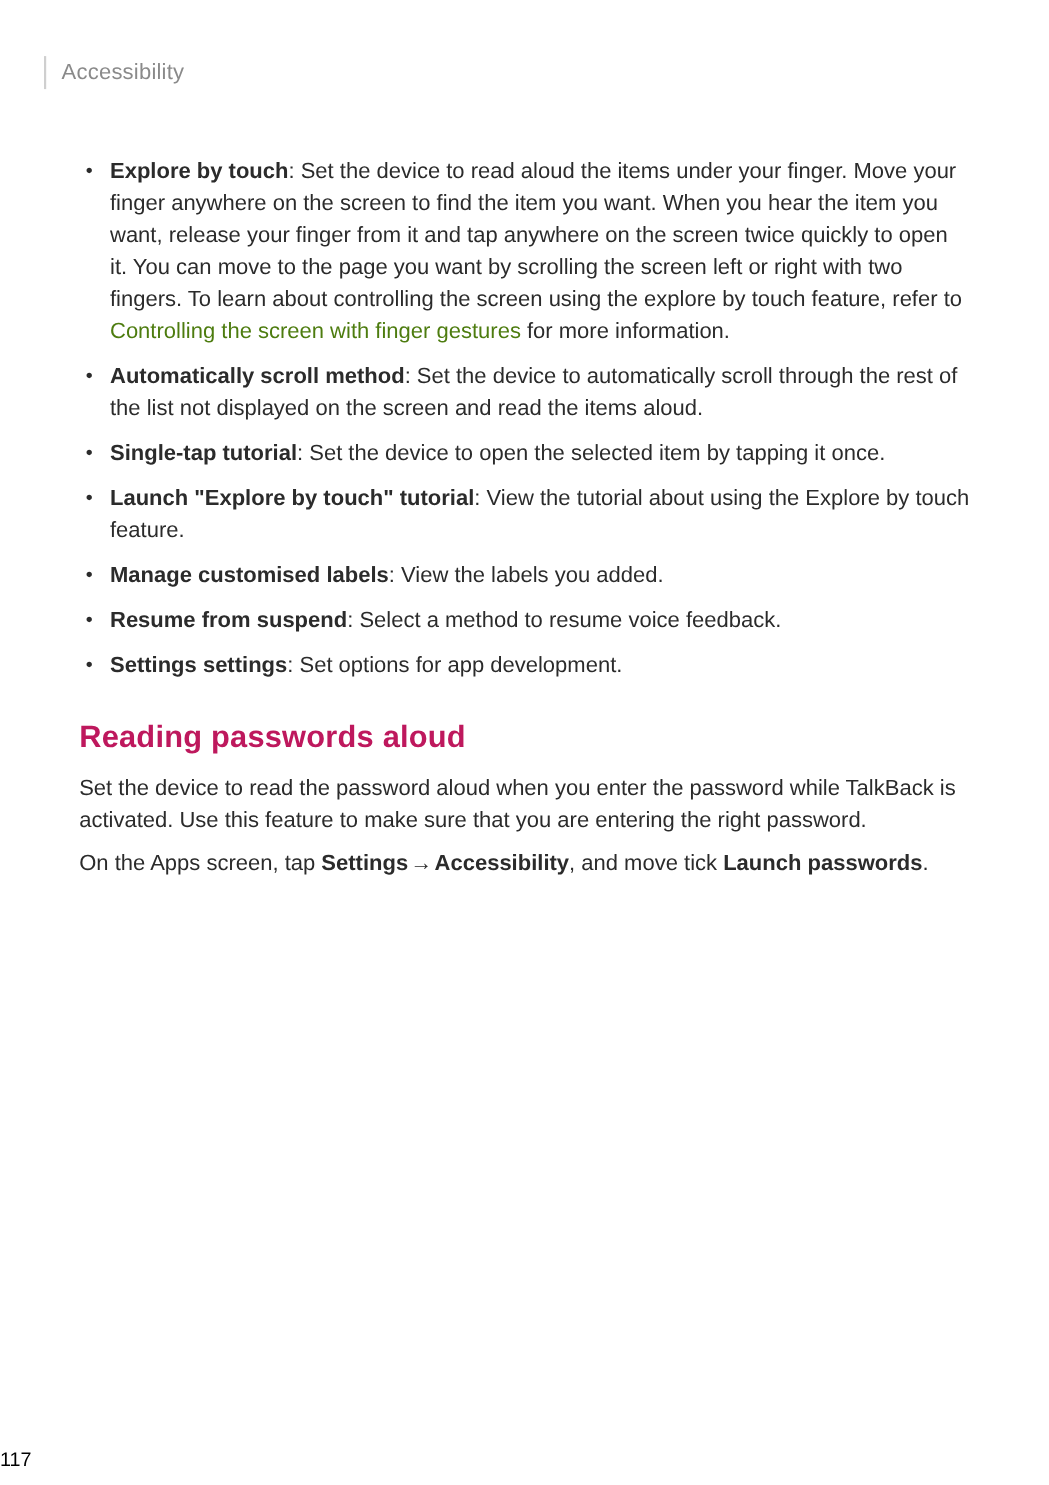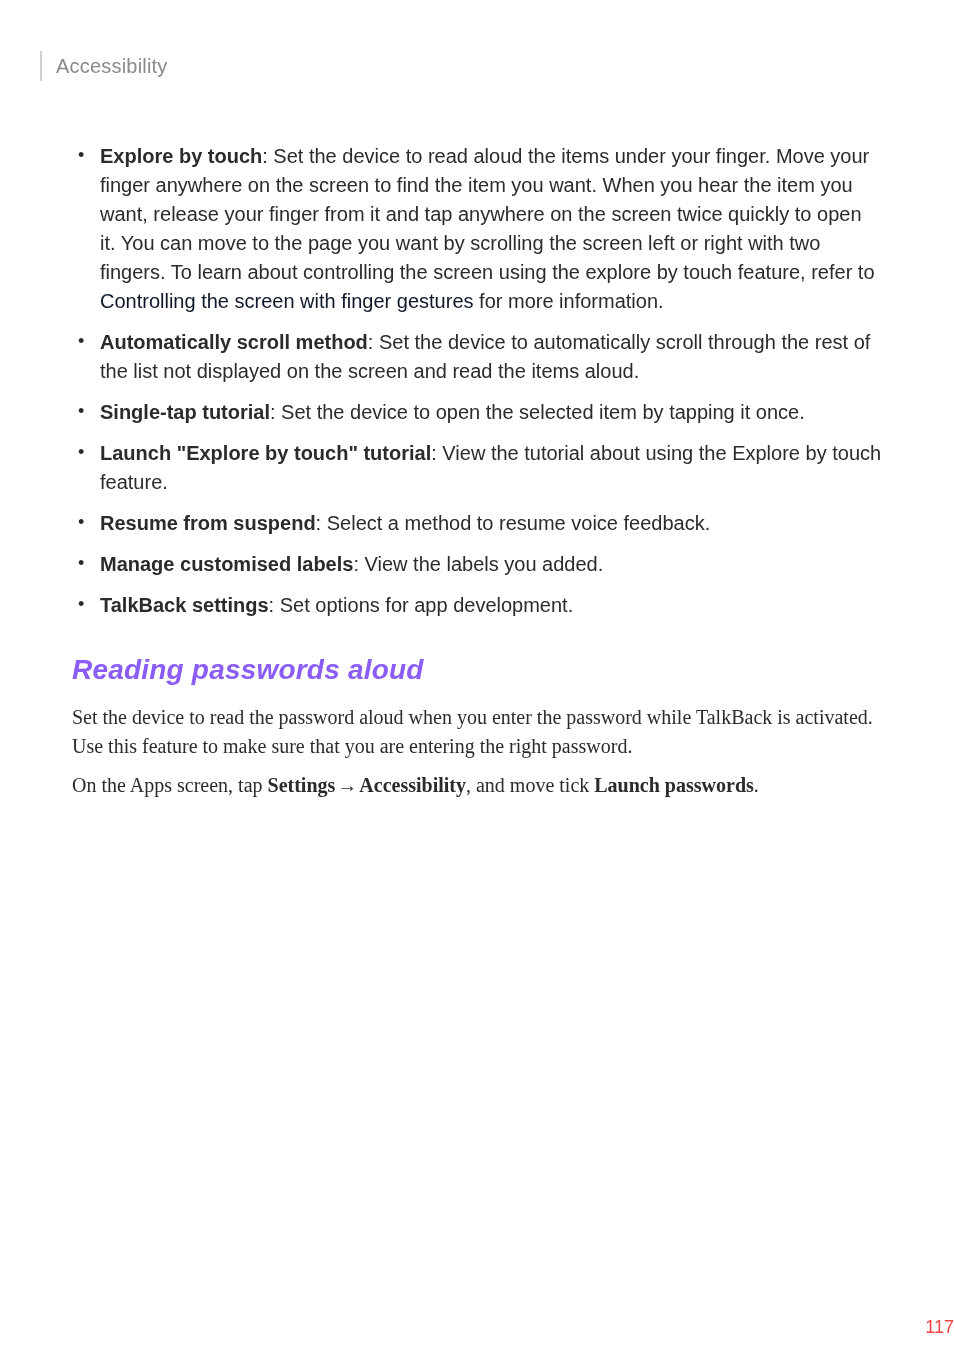--- a/index.html
+++ b/index.html
@@ -60,45 +60,43 @@
     top: 0;
     color: #2b2b2b;
     font-size: 18px;
     line-height: 1.5;
   }
   .term {
     font-weight: 700;
     text-align: right;
   }
   .link {
-    color: #0f172a;
+    color: #4d7c0f;
   }
   h2.section {
-    color: #8b5cf6;
+    color: #be185d;
     font-weight: 700;
     font-size: 28px;
     margin: 30px 0 12px 0;
     letter-spacing: 0.2px;
-    font-style: italic;
   }
   p.body {
     margin: 0 0 10px 0;
-    font-family: Liberation Serif, serif;
   }
   .arrow {
     display: inline-block;
     padding: 0 2px;
   }
   .footer {
     position: absolute;
     bottom: 40px;
     left: 0;
     width: 100%;
-    text-align: right;
-    color: #ef4444;
+    text-align: left;
+    color: #000000;
     font-size: 18px;
   }
 </style>
 </head>
 <body>
 
 <div class="page">
 
   <div class="header-area">
     <div class="header-rule"></div>
@@ -120,29 +118,29 @@
       <li>
         <span class="term">Single-tap tutorial</span><span>: Set the device to open the selected item by tapping it once.</span>
       </li>
 
       <li>
         <span class="term">Launch "Explore by touch" tutorial</span><span>: View the tutorial about using the Explore by touch feature.</span>
       </li>
 
 
       <li>
+        <span class="term">Manage customised labels</span><span>: View the labels you added.</span>
+      </li>
+
+      <li>
         <span class="term">Resume from suspend</span><span>: Select a method to resume voice feedback.</span>
       </li>
 
       <li>
-        <span class="term">Manage customised labels</span><span>: View the labels you added.</span>
-      </li>
-
-      <li>
-        <span class="term">TalkBack settings</span><span>: Set options for app development.</span>
+        <span class="term">Settings settings</span><span>: Set options for app development.</span>
       </li>
 
     </ul>
 
     <h2 class="section">Reading passwords aloud</h2>
 
     <p class="body">Set the device to read the password aloud when you enter the password while TalkBack is activated. Use this feature to make sure that you are entering the right password.</p>
 
     <p class="body">
       <span>On the Apps screen, tap </span><span class="term">Settings</span><span class="arrow"> → </span><span class="term">Accessibility</span><span>, and move tick </span><span class="term">Launch passwords</span><span>.</span>

